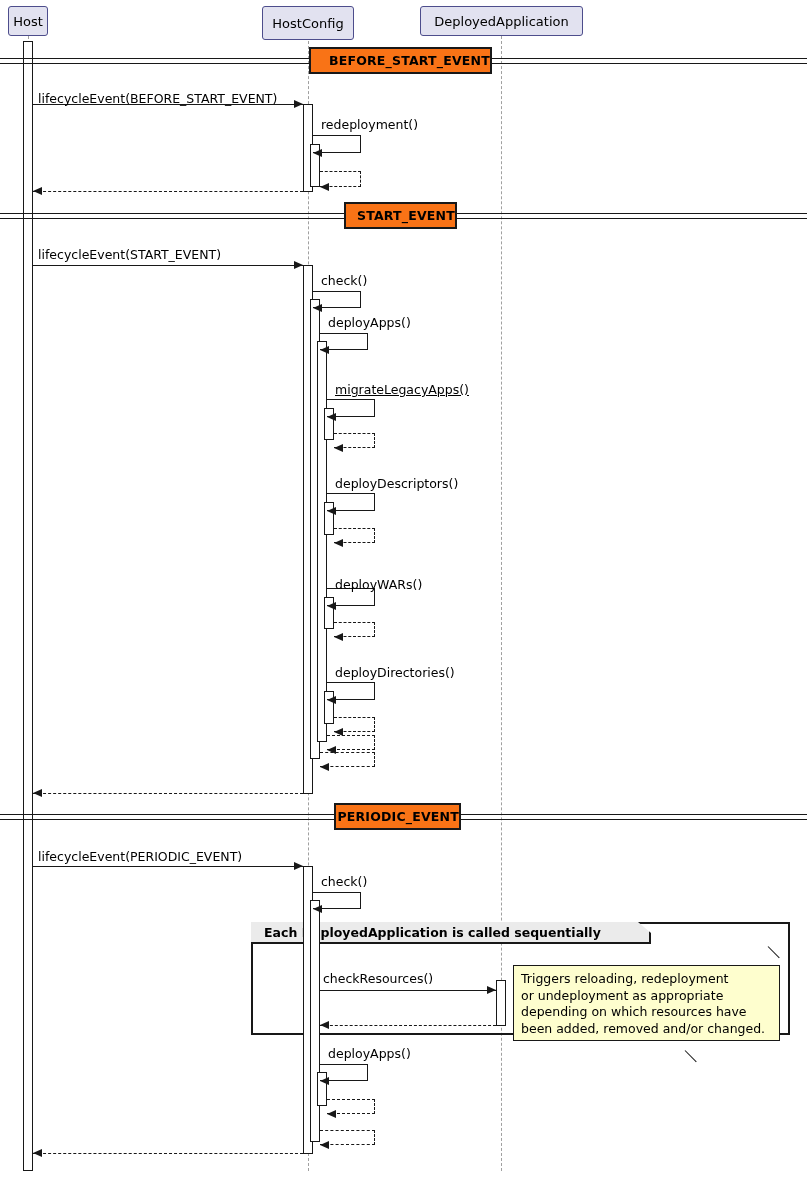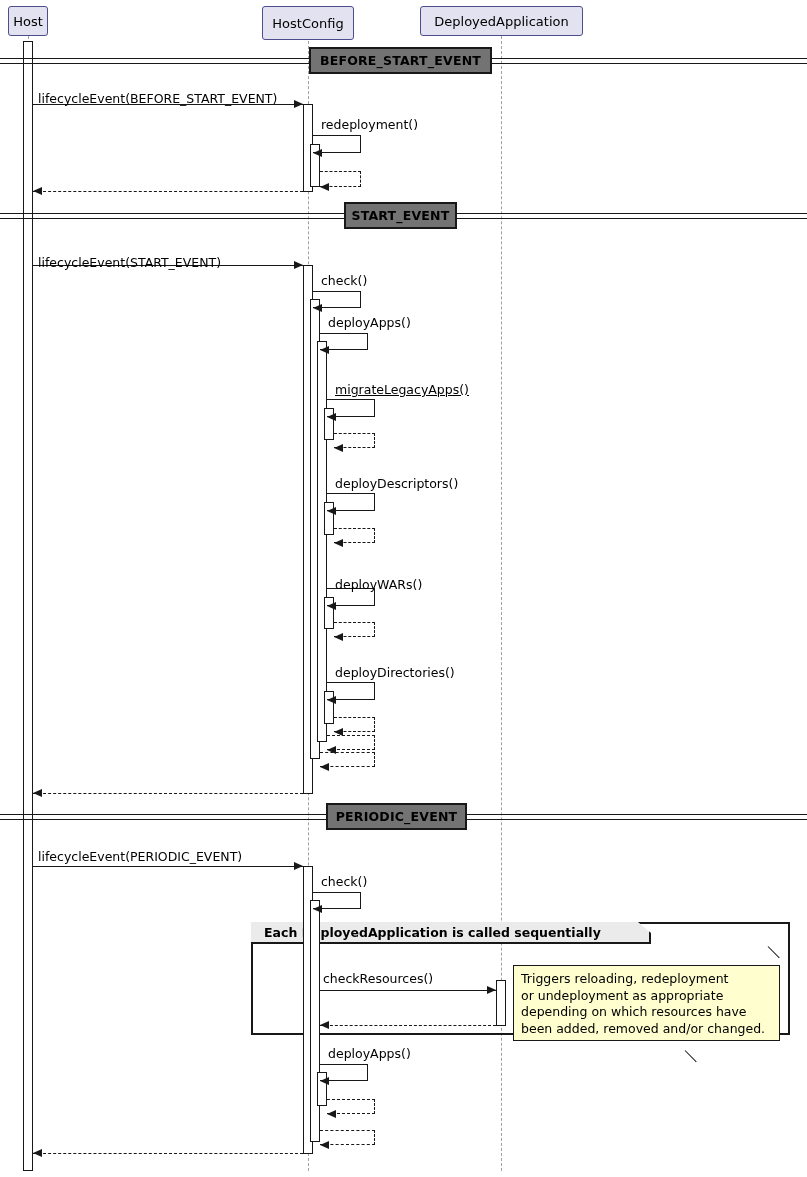--- a/index.html
+++ b/index.html
@@ -75,25 +75,25 @@
 
   
   .divider-rails {
     position:absolute;
     left:0; width:807px; height:6px;
     border-top:1px solid #181818;
     border-bottom:1px solid #181818;
   }
   .divider-box {
     position:absolute;
-    background:#737373;
+    background:#f97316;
     border:2px solid #181818;
     font-size:12.5px; font-weight:bold;
     letter-spacing:0.2px;
-    display:flex; align-items:center; justify-content:center;
+    display:flex; align-items:center; justify-content:flex-end;
     white-space:nowrap;
     color:#000;
   }
 
   
   .group-frame {
     position:absolute;
     border:2px solid #181818;
     background:transparent;
   }
@@ -160,21 +160,21 @@
     <div class="activation" style="left: 310px; top: 900px; width: 10px; height: 242px;"></div>
     <div class="activation" style="left: 496px; top: 980px; width: 10px; height: 46px;"></div>
     <div class="activation" style="left: 317px; top: 1072px; width: 10px; height: 34px;"></div>
     <div class="msg-line" style="left: 33px; top: 104px; width: 270px;"></div>
     <div class="arrow-r" style="left: 294px; top: 100px;"></div>
     <div class="msg-label" style="left: 38px; top: 93px;">lifecycleEvent(BEFORE_START_EVENT)</div>
     <div class="msg-line dotted" style="left: 33px; top: 191px; width: 270px;"></div>
     <div class="arrow-l" style="left: 33px; top: 187px;"></div>
     <div class="msg-line" style="left: 33px; top: 265px; width: 270px;"></div>
     <div class="arrow-r" style="left: 294px; top: 261px;"></div>
-    <div class="msg-label" style="left: 38px; top: 257px;">lifecycleEvent(START_EVENT)</div>
+    <div class="msg-label" style="left: 38px; top: 249px;">lifecycleEvent(START_EVENT)</div>
     <div class="msg-line dotted" style="left: 33px; top: 793px; width: 270px;"></div>
     <div class="arrow-l" style="left: 33px; top: 789px;"></div>
     <div class="msg-line" style="left: 33px; top: 866px; width: 270px;"></div>
     <div class="arrow-r" style="left: 294px; top: 862px;"></div>
     <div class="msg-label" style="left: 38px; top: 851px;">lifecycleEvent(PERIODIC_EVENT)</div>
     <div class="msg-line" style="left: 320px; top: 990px; width: 176px;"></div>
     <div class="arrow-r" style="left: 487px; top: 986px;"></div>
     <div class="msg-label" style="left: 323px; top: 973px;">checkResources()</div>
     <div class="msg-line dotted" style="left: 320px; top: 1025px; width: 176px;"></div>
     <div class="arrow-l" style="left: 320px; top: 1021px;"></div>
@@ -227,21 +227,21 @@
     <div class="arrow-l" style="left: 320px; top: 1141px;"></div>
     <div class="divider-rails" style="top: 58px;"></div>
     <div class="divider-box" style="left: 309px; top: 47px; width: 183px; height: 27px;">
       <span>BEFORE_START_EVENT</span>
     </div>
     <div class="divider-rails" style="top: 213px;"></div>
     <div class="divider-box" style="left: 344px; top: 202px; width: 113px; height: 27px;">
       <span>START_EVENT</span>
     </div>
     <div class="divider-rails" style="top: 814px;"></div>
-    <div class="divider-box" style="left: 326px; top: 803px; width: 141px; height: 27px;">
+    <div class="divider-box" style="left: 334px; top: 803px; width: 127px; height: 27px;">
       <span>PERIODIC_EVENT</span>
     </div>
     <div class="note" style="left: 513px; top: 945px; width: 267px; height: 76px; margin-top: 20px;">Triggers reloading, redeployment
 or undeployment as appropriate
 depending on which resources have
 been added, removed and/or changed.</div>
     <div class="note-fold" style="left: 768px; top: 946px;"></div>
     <div class="note-fold-line" style="left: 768px; top: 946px;"></div>
     <div class="note-fold" style="left: 685px; top: 1050px;"></div>
     <div class="note-fold-line" style="left: 685px; top: 1050px;"></div>

